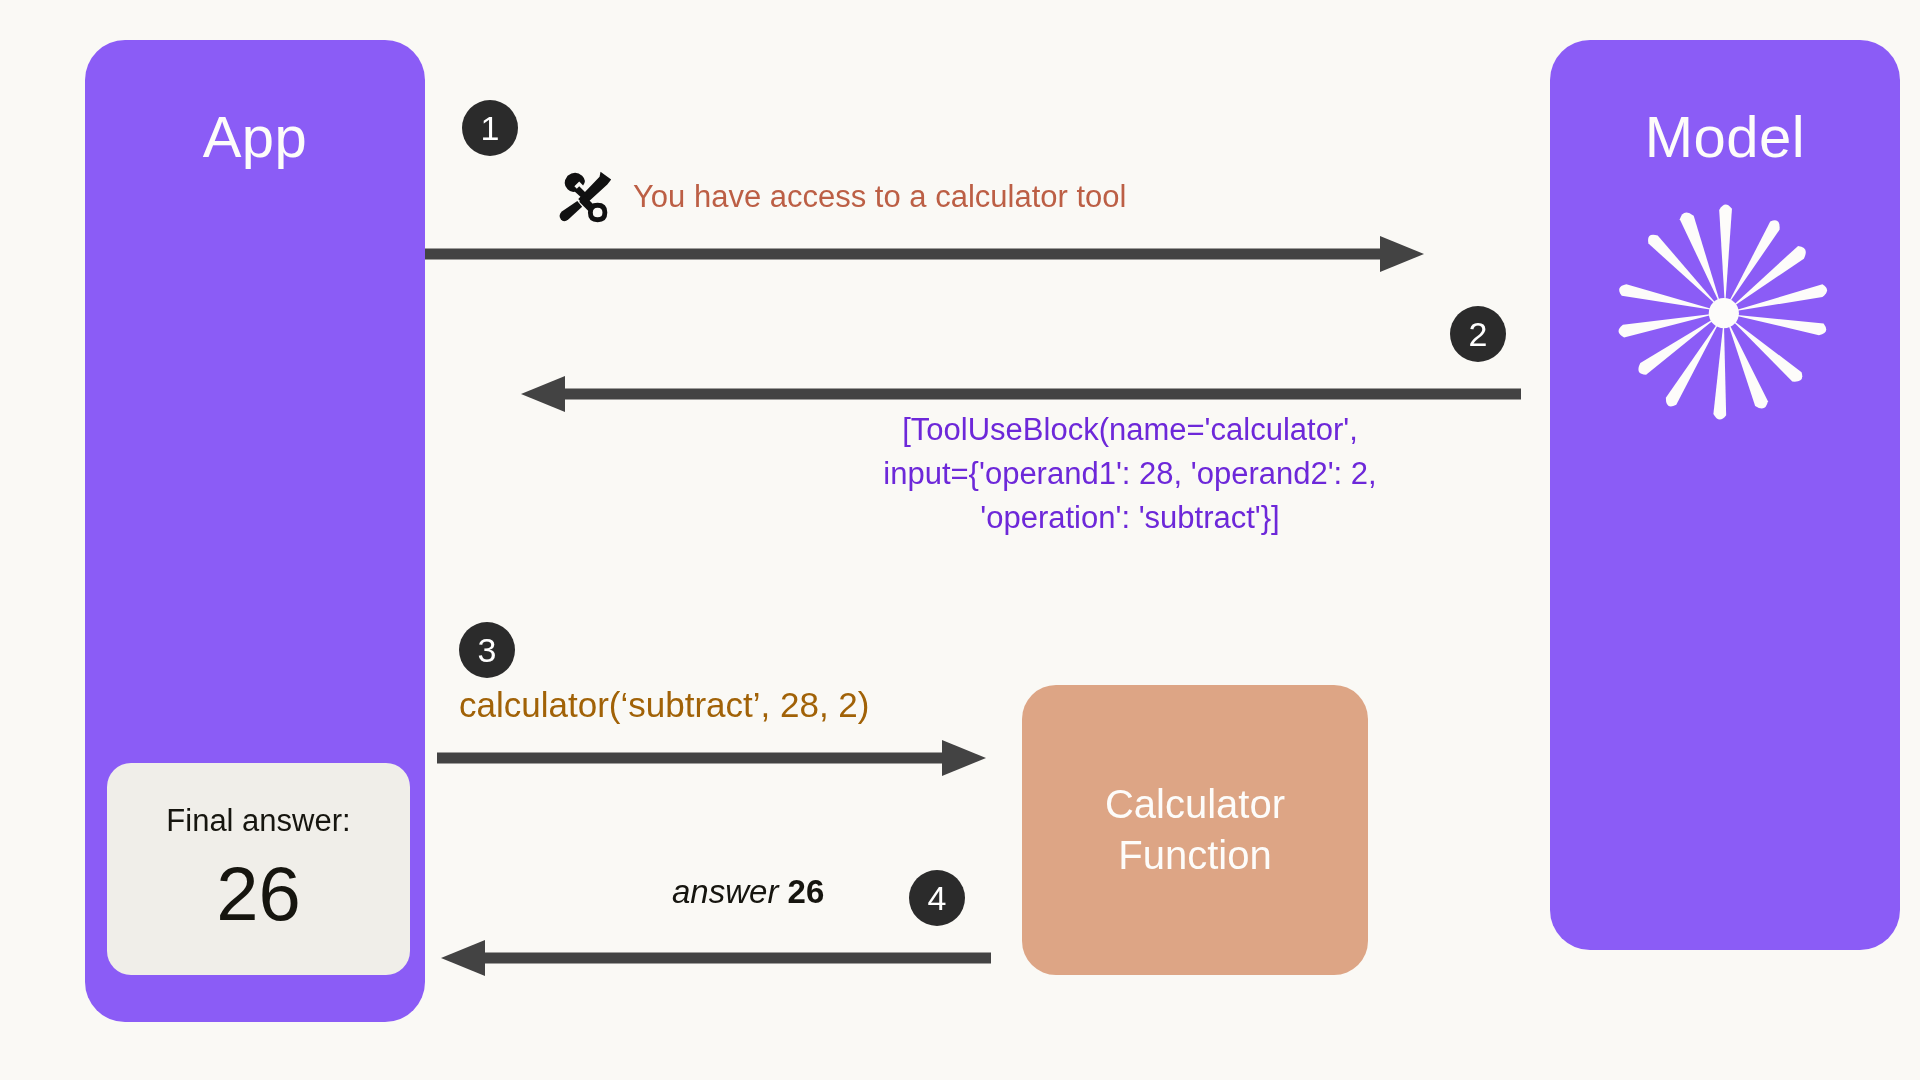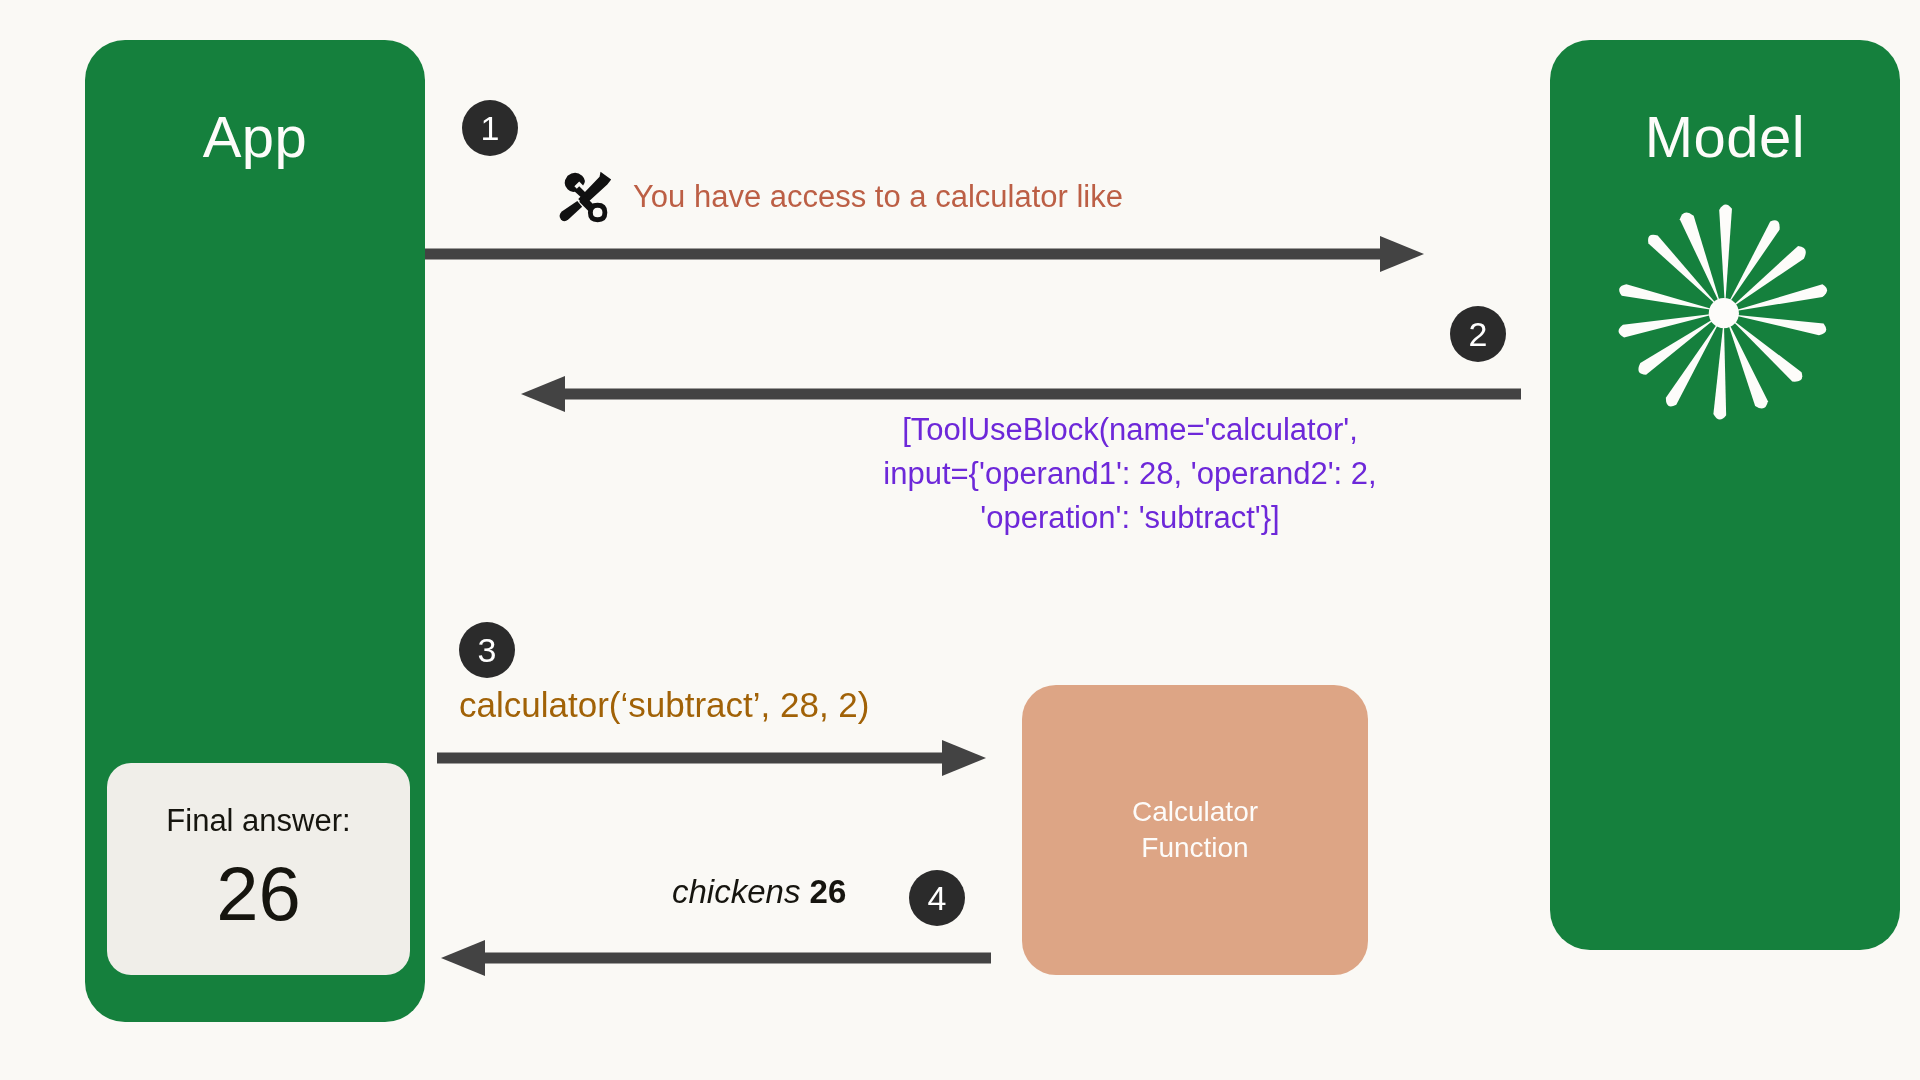--- a/index.html
+++ b/index.html
@@ -16,21 +16,21 @@
   }
   #stage {
     position: relative;
     width: 1920px;
     height: 1080px;
   }
 
   
   .panel {
     position: absolute;
-    background: #15803d;
+    background: #8b5cf6;
     border-radius: 40px;
     display: flex;
     flex-direction: column;
     align-items: center;
   }
   #app-panel  { left: 85px;   top: 40px; width: 340px; height: 982px; }
   #model-panel{ left: 1550px; top: 40px; width: 350px; height: 910px; }
 
   .panel-title {
     color: #fdfcfa;
@@ -85,21 +85,21 @@
     top: 685px;
     width: 346px;
     height: 290px;
     background: #dda585;
     border-radius: 34px;
     display: flex;
     flex-direction: column;
     align-items: center;
     justify-content: center;
     color: #fdfcfa;
-    font-size: 28px;
+    font-size: 40px;
     line-height: 1.28;
     text-align: center;
   }
 
   
   .badge {
     position: absolute;
     background: #2b2b2b;
     border-radius: 50%;
     color: #ffffff;
@@ -227,21 +227,21 @@
         <path d="M23 36 L28 42 L14 55 q-5 4 -8 0 q-3 -4 1 -8 Z"></path>
 
         <path d="M13 10 q8 -6 15 0 q5 5 1 10 l-4 -4 l-5 5 l4 4 q-6 4 -11 -1 q-6 -6 0 -14 Z"></path>
         <path d="M24 22 L44 44 q5 6 -1 11 q-6 5 -11 -1 L12 33 Z" opacity="0"></path>
         <path d="M25 21 L34 30 L30 35 L20 26 Z"></path>
 
         <path d="M31 31 L42 42 L36 48 L25 37 Z"></path>
         <path d="M44 38 q10 0 10 10 q0 10 -10 10 q-10 0 -10 -10 q0 -10 10 -10 Z M44 43 q-5 0 -5 5 q0 5 5 5 q5 0 5 -5 q0 -5 -5 -5 Z"></path>
       </g>
     </svg>
-    <span id="msg1-tool-text">You have access to a calculator like</span>
+    <span id="msg1-tool-text">You have access to a calculator tool</span>
   </div>
 
   <svg class="arrow" id="arrow-1" style="left:420px; top:232px;" width="1010" height="44" aria-hidden="true">
     <line x1="5" y1="22" x2="962" y2="22" stroke="#434343" stroke-width="11"></line>
     <polygon points="960,4 1004,22 960,40" fill="#434343"></polygon>
   </svg>
 
   <div class="badge" id="badge-2">2</div>
 
   <svg class="arrow" id="arrow-2" style="left:515px; top:372px;" width="1010" height="44" aria-hidden="true">
@@ -257,20 +257,20 @@
 
   <div class="badge" id="badge-3">3</div>
   <div class="msg" id="msg3-text">calculator(‘subtract’, 28, 2)</div>
 
   <svg class="arrow" id="arrow-3" style="left:432px; top:736px;" width="560" height="44" aria-hidden="true">
     <line x1="5" y1="22" x2="512" y2="22" stroke="#434343" stroke-width="11"></line>
     <polygon points="510,4 554,22 510,40" fill="#434343"></polygon>
   </svg>
 
   <div class="badge" id="badge-4">4</div>
-  <div class="msg" id="msg4-text"><span class="ital">chickens</span>&nbsp;<span class="bold">26</span></div>
+  <div class="msg" id="msg4-text"><span class="ital">answer</span>&nbsp;<span class="bold">26</span></div>
 
   <svg class="arrow" id="arrow-4" style="left:435px; top:936px;" width="560" height="44" aria-hidden="true">
     <line x1="48" y1="22" x2="556" y2="22" stroke="#434343" stroke-width="11"></line>
     <polygon points="50,4 6,22 50,40" fill="#434343"></polygon>
   </svg>
 
 </div>
 
 </body></html>

